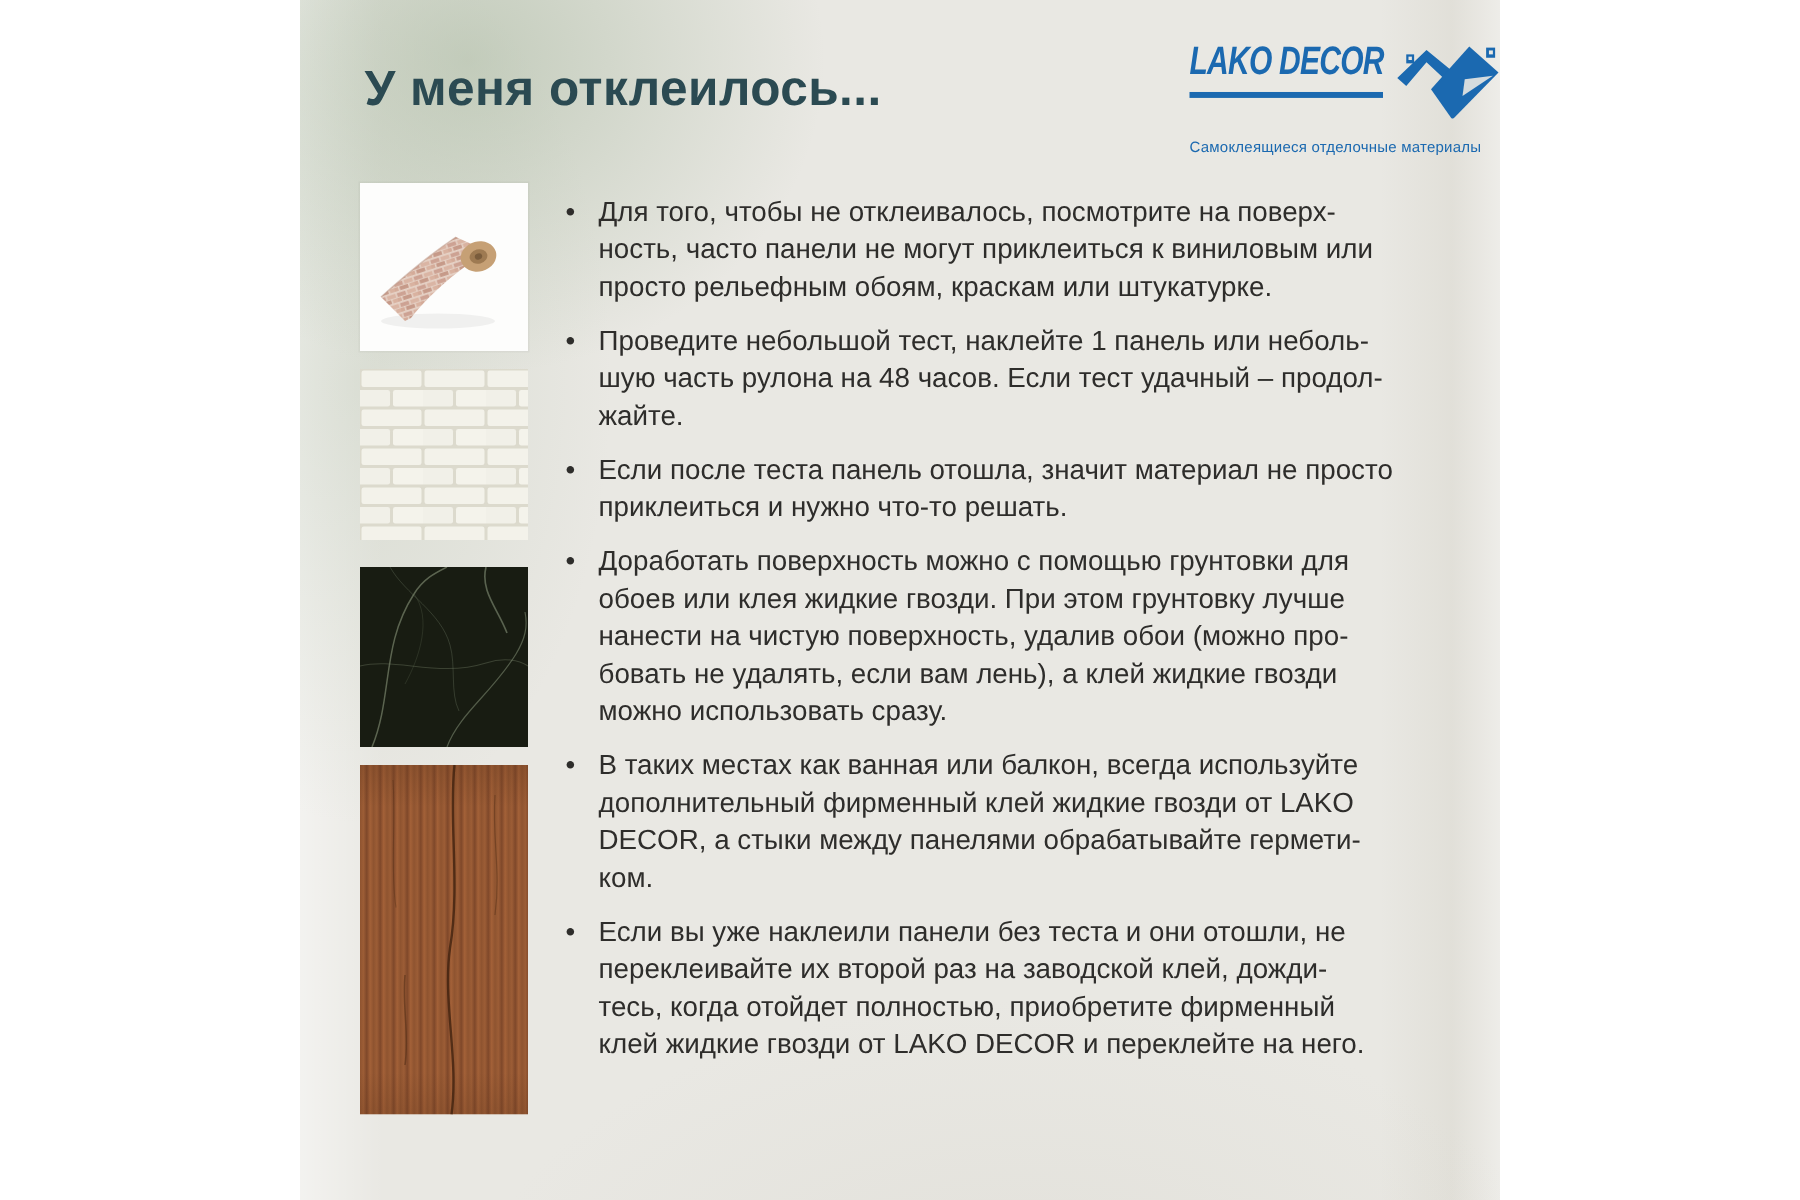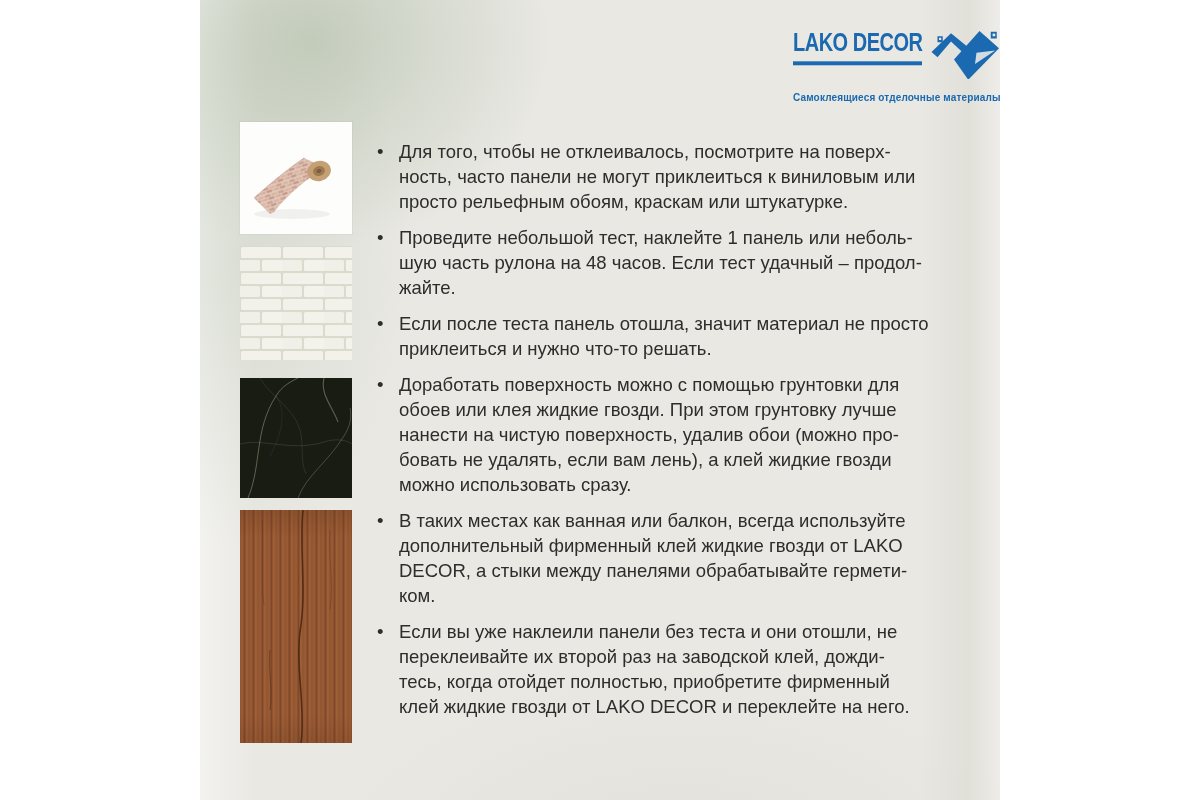--- a/index.html
+++ b/index.html
@@ -16,54 +16,55 @@
       radial-gradient(520px 320px at 60% 112%, rgba(219,217,209,0.55), rgba(219,217,209,0) 72%),
       linear-gradient(90deg, rgba(255,255,255,0.45) 0%, rgba(255,255,255,0) 7%,
                       rgba(255,255,255,0) 90%, rgba(221,219,211,0.65) 96%, rgba(242,241,238,0.5) 100%);
   }
   .page-title{
     position:absolute;left:43px;top:40px;
     font-size:33px;font-weight:700;color:#2b4a52;letter-spacing:.3px;white-space:nowrap;
   }
   
   .brand{position:absolute;left:593px;top:27px;width:190px;}
-  .brand-row{display:flex;align-items:flex-start;gap:7px;}
+  .brand-row{display:flex;align-items:flex-start;gap:7px;font-style:italic;}
   .wordmark{
     font-size:20px;font-weight:700;color:#1b69b0;letter-spacing:-0.5px;white-space:nowrap;
     border-bottom:3px solid #1b69b0;padding-bottom:3px;
     transform:scaleY(1.32);transform-origin:top left;
   }
   .roof-icon{flex:0 0 auto;margin-top:-2px;}
   .tagline{
-    margin-top:9px;font-size:10px;font-weight:700;color:#1b69b0;
+    margin-top:9px;font-size:10px;font-weight:400;color:#1b69b0;
     letter-spacing:.15px;white-space:nowrap;
   }
   
   .tile{position:absolute;left:40px;width:112px;}
   .tile svg{display:block;width:100%;height:100%;}
   #tile-roll{top:122px;height:112px;box-shadow:0 0 0 1px rgba(0,0,0,0.03);}
   #tile-brick{top:246px;height:114px;}
   #tile-marble{top:378px;height:120px;}
   #tile-wood{top:510px;height:233px;}
   
   .tips{position:absolute;left:175px;top:128px;width:612px;list-style:none;margin:0;padding:0;}
   .tips li{
     position:relative;padding-left:24px;margin-bottom:11px;
     font-size:18.5px;line-height:25px;color:#2e2d2b;
   }
   .tips li::before{
     content:"\2022";position:absolute;left:2px;top:0;color:#2e2d2b;
   }
-  .tips li span{white-space:pre-line;display:block;margin-top:11px;}
+  .tips li span{white-space:pre-line;display:block;}
 </style>
 </head>
 <body>
 
 <div class="flyer">
 
+  <div class="page-title">У меня отклеилось...</div>
 
   <div class="brand">
     <div class="brand-row">
       <div class="wordmark">LAKO DECOR</div>
       <div class="roof-icon">
         <svg width="74" height="54" viewBox="0 0 96 72">
           <path d="M2,36 L28,11 L50,29 L43,36 L28,22 L10,43 Z" fill="#1b69b0"></path>
           <rect x="10" y="15" width="7" height="8" fill="#1b69b0"></rect>
           <rect x="12" y="17" width="3" height="3" fill="#e9e8e3"></rect>
           <path d="M32,46 L66,8 L92,31 L51,73 Z" fill="#1b69b0"></path>

